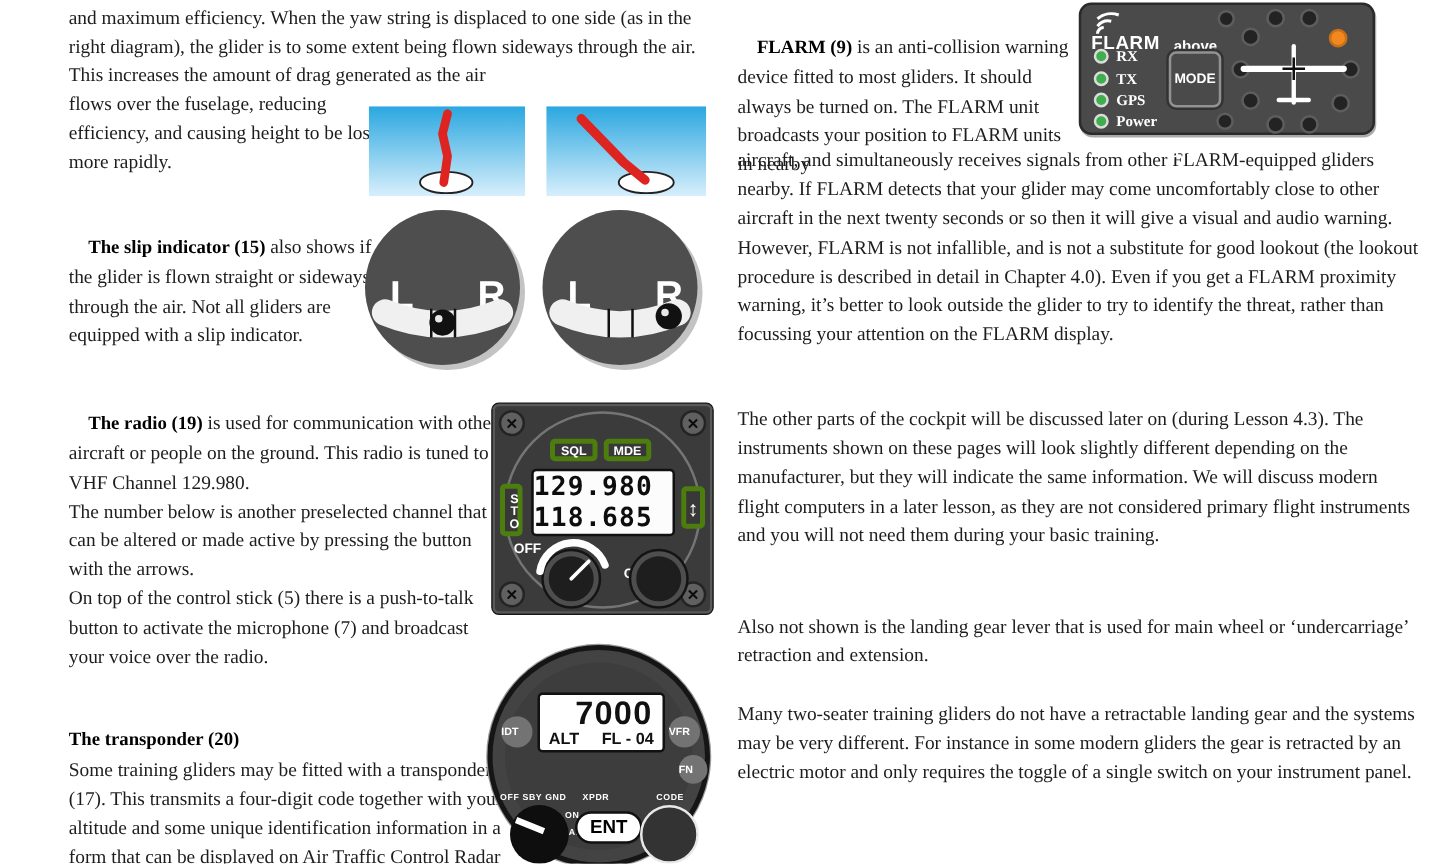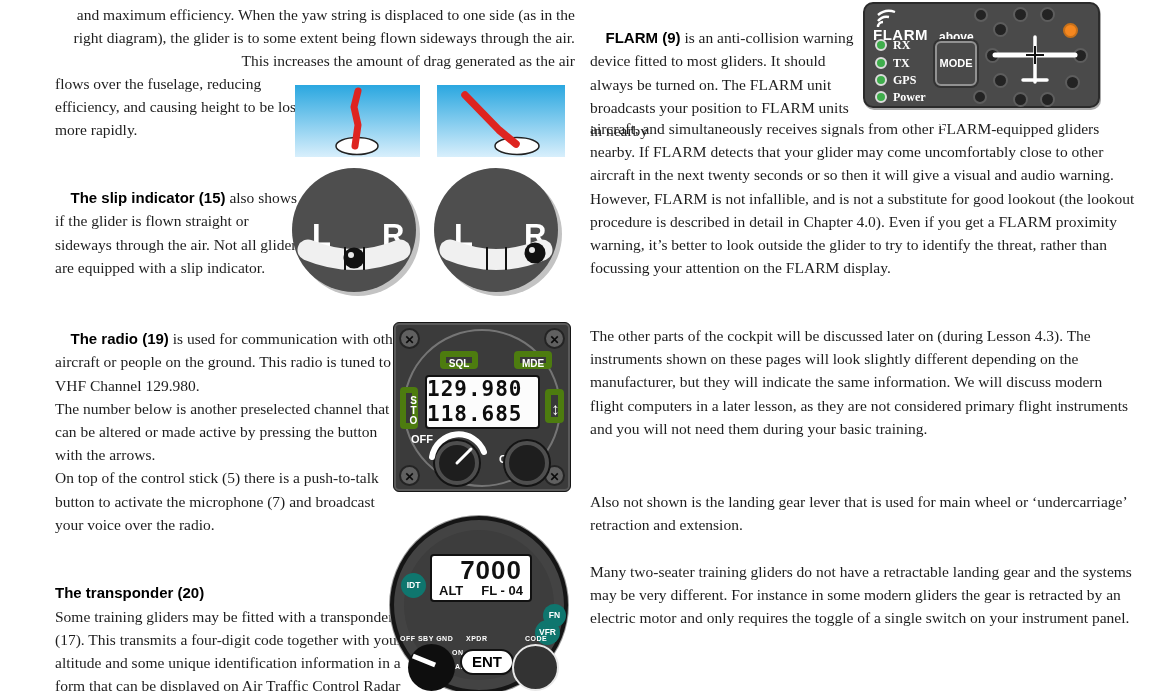--- a/index.html
+++ b/index.html
@@ -5,21 +5,21 @@
   html,body { margin:0; padding:0; background:#fff; }
   #page {
     position:relative; width:1153px; height:691px; background:#ffffff;
     overflow:hidden; font-family:"Liberation Serif", serif; color:#1d1d1d;
   }
   .para {
     position:absolute; font:15.5px/23.2px "Liberation Serif", serif;
     color:#1d1d1d; white-space:pre-wrap;
   }
   .lead, .h-sans {
-    font-family:Liberation Sans, sans-serif; font-weight:bold;
+    font-family:Liberation Serif, serif; font-weight:bold;
     font-size:15px; color:#000;
   }
   .img-block { position:absolute; }
   
   #flarm-device {
     position:absolute; left:863px; top:2px; width:237px; height:106px;
     background:#4a4a4a; border:2px solid #2b2b2b; border-radius:10px;
     box-sizing:border-box; box-shadow:1px 2px 0 #aaa;
     font-family:"Liberation Sans", sans-serif;
   }
@@ -42,21 +42,21 @@
   #radio {
     position:absolute; left:393px; top:322px; width:178px; height:170px;
     background:#3b3b3b; border:1px solid #161616; border-radius:6px;
     box-sizing:border-box; box-shadow:inset 0 0 0 2px #5a5a5a;
     font-family:"Liberation Sans", sans-serif;
   }
   .face-circle { position:absolute; left:9px; top:6px; width:158px; height:158px; border:2px solid #757575; border-radius:50%; box-sizing:border-box; }
   .screw { position:absolute; width:21px; height:21px; border-radius:50%; background:#606060; border:2px solid #242424; box-sizing:border-box; text-align:center; }
   .screw::before { content:"\2715"; color:#0b0b0b; font:bold 12px/17px "Liberation Sans", sans-serif; }
   .radio-btn {
-    position:absolute; background:#383838; border:6px solid #4d7c0f; border-radius:4px;
+    position:absolute; background:#383838; border:4px solid #4d7c0f; border-radius:4px;
     box-sizing:border-box; color:#fff; font-weight:bold; font-size:10px; text-align:center;
   }
   .lcd {
     position:absolute; left:31px; top:52px; width:115px; height:54px;
     background:#fcfcfc; border:2px solid #111; border-radius:4px; box-sizing:border-box;
     text-align:right; padding-right:21px;
   }
   .lcd-num { font:bold 21px/25px "DejaVu Sans Mono", monospace; color:#0d0d0d; letter-spacing:1px; }
   .knob { position:absolute; width:44px; height:44px; border-radius:50%; background:#1e1e1e; border:4px solid #4e4e4e; box-shadow:0 0 0 2px #141414; box-sizing:border-box; }
   .panel-label { position:absolute; color:#fff; font-weight:bold; font-size:11px; }
@@ -70,37 +70,37 @@
     background:#3d3d3d; border:4px solid #151515; box-sizing:border-box;
     box-shadow:0 0 0 1px #9a9a9a, inset 0 0 0 10px #434343;
   }
   .xpdr-lcd {
     position:absolute; left:42px; top:38px; width:102px; height:48px;
     background:#fff; border:2px solid #111; border-radius:4px; box-sizing:border-box;
   }
   .xpdr-code { position:absolute; right:8px; top:-1px; font-weight:bold; font-size:26px; color:#111; letter-spacing:1px; }
   .xpdr-alt { position:absolute; left:7px; bottom:2px; font-weight:bold; font-size:13px; color:#111; }
   .xpdr-fl { position:absolute; right:7px; bottom:2px; font-weight:bold; font-size:13px; color:#111; }
-  .round-btn { position:absolute; border-radius:50%; background:#0f766e; color:#fff; font-weight:bold; text-align:center; }
+  .round-btn { position:absolute; border-radius:50%; background:#737373; color:#fff; font-weight:bold; }
   .tiny-label { position:absolute; color:#fff; font-weight:bold; font-size:7px; letter-spacing:.5px; }
   .xpdr-knob { position:absolute; left:20px; top:128px; width:47px; height:47px; border-radius:50%; background:#0e0e0e; }
   .xpdr-knob::after { content:""; position:absolute; left:4px; top:14px; width:24px; height:5px; background:#fff; transform:rotate(22deg); }
   .ent-btn {
     position:absolute; left:72px; top:133px; width:54px; height:26px;
     background:#fff; border:2px solid #111; border-radius:14px; box-sizing:border-box;
     color:#000; font-weight:bold; font-size:15px; text-align:center; line-height:21px;
   }
   .code-knob { position:absolute; left:124px; top:128px; width:47px; height:47px; border-radius:50%; background:#333; border:2px solid #e8e8e8; box-sizing:border-box; }
 </style>
 </head>
 <body>
 
 <div id="page">
 
-  <div class="para" style="left:55px; top:3px; width:520px;text-align:right;">and maximum efficiency. When the yaw string is displaced to one side (as in the right diagram), the glider is to some extent being flown sideways through the air. This increases the amount of drag generated as the air</div>
+  <div class="para" style="left:55px; top:3px; width:520px;">and maximum efficiency. When the yaw string is displaced to one side (as in the right diagram), the glider is to some extent being flown sideways through the air. This increases the amount of drag generated as the air</div>
 
   <div class="para" style="left:55px; top:72px; width:252px;">flows over the fuselage, reducing efficiency, and causing height to be lost more rapidly.</div>
 
   <div class="para" style="left:55px; top:163px; width:252px;">
     <span class="lead">The slip indicator (15)</span><span> also shows if the glider is flown straight or sideways through the air. Not all gliders are equipped with a slip indicator.</span>
   </div>
 
   <div class="para" style="left:55px; top:304px; width:350px;">
     <span class="lead">The radio (19)</span><span> is used for communication with other aircraft or people on the ground. This radio is tuned to VHF Channel 129.980.
 The number below is another preselected channel that can be altered or made active by pressing the button with the arrows.
@@ -180,21 +180,21 @@
   </div>
 
   <div id="radio">
     <div class="face-circle"></div>
     <div class="screw" style="left:5px; top:5px;"></div>
     <div class="screw" style="right:5px; top:5px;"></div>
     <div class="screw" style="left:5px; bottom:5px;"></div>
     <div class="screw" style="right:5px; bottom:5px;"></div>
 
     <div class="radio-btn" style="left:46px; top:28px; width:38px; height:18px; line-height:14px;">SQL</div>
-    <div class="radio-btn" style="left:120px; top:28px; width:38px; height:18px; line-height:14px;">MDE</div>
+    <div class="radio-btn" style="left:89px; top:28px; width:38px; height:18px; line-height:14px;">MDE</div>
 
     <div class="lcd">
       <div class="lcd-num">129.980</div>
       <div class="lcd-num">118.685</div>
     </div>
 
     <div class="radio-btn" style="left:6px; top:64px; width:18px; height:42px; writing-mode:vertical-lr; text-orientation:upright; line-height:14px; padding-top:2px; letter-spacing:-1px;">STO</div>
     <div class="radio-btn" style="left:151px; top:66px; width:19px; height:34px; font-size:17px; line-height:30px;">↕</div>
 
     <div class="panel-label" style="left:17px; top:110px;">OFF</div>
@@ -212,21 +212,21 @@
   <div id="transponder">
     <div class="xpdr-face"></div>
 
     <div class="xpdr-lcd">
       <div class="xpdr-code">7000</div>
       <div class="xpdr-alt">ALT</div>
       <div class="xpdr-fl">FL - 04</div>
     </div>
 
     <div class="round-btn" style="left:13px; top:57px; width:25px; height:25px; font-size:8.5px; line-height:25px;">IDT</div>
-    <div class="round-btn" style="left:147px; top:57px; width:25px; height:25px; font-size:8.5px; line-height:25px;margin-top:47px;">VFR</div>
+    <div class="round-btn" style="left:147px; top:57px; width:25px; height:25px; font-size:8.5px; line-height:25px;">VFR</div>
     <div class="round-btn" style="left:155px; top:88px; width:23px; height:23px; font-size:8.5px; line-height:23px;">FN</div>
 
     <div class="tiny-label" style="left:12px; top:119px;">OFF SBY GND</div>
     <div class="tiny-label" style="left:78px; top:119px;">XPDR</div>
     <div class="tiny-label" style="left:137px; top:119px;">CODE</div>
     <div class="tiny-label" style="left:64px; top:133px;">ON</div>
     <div class="tiny-label" style="left:67px; top:147px;">ALT</div>
 
     <div class="xpdr-knob"></div>
     <div class="ent-btn">ENT</div>

